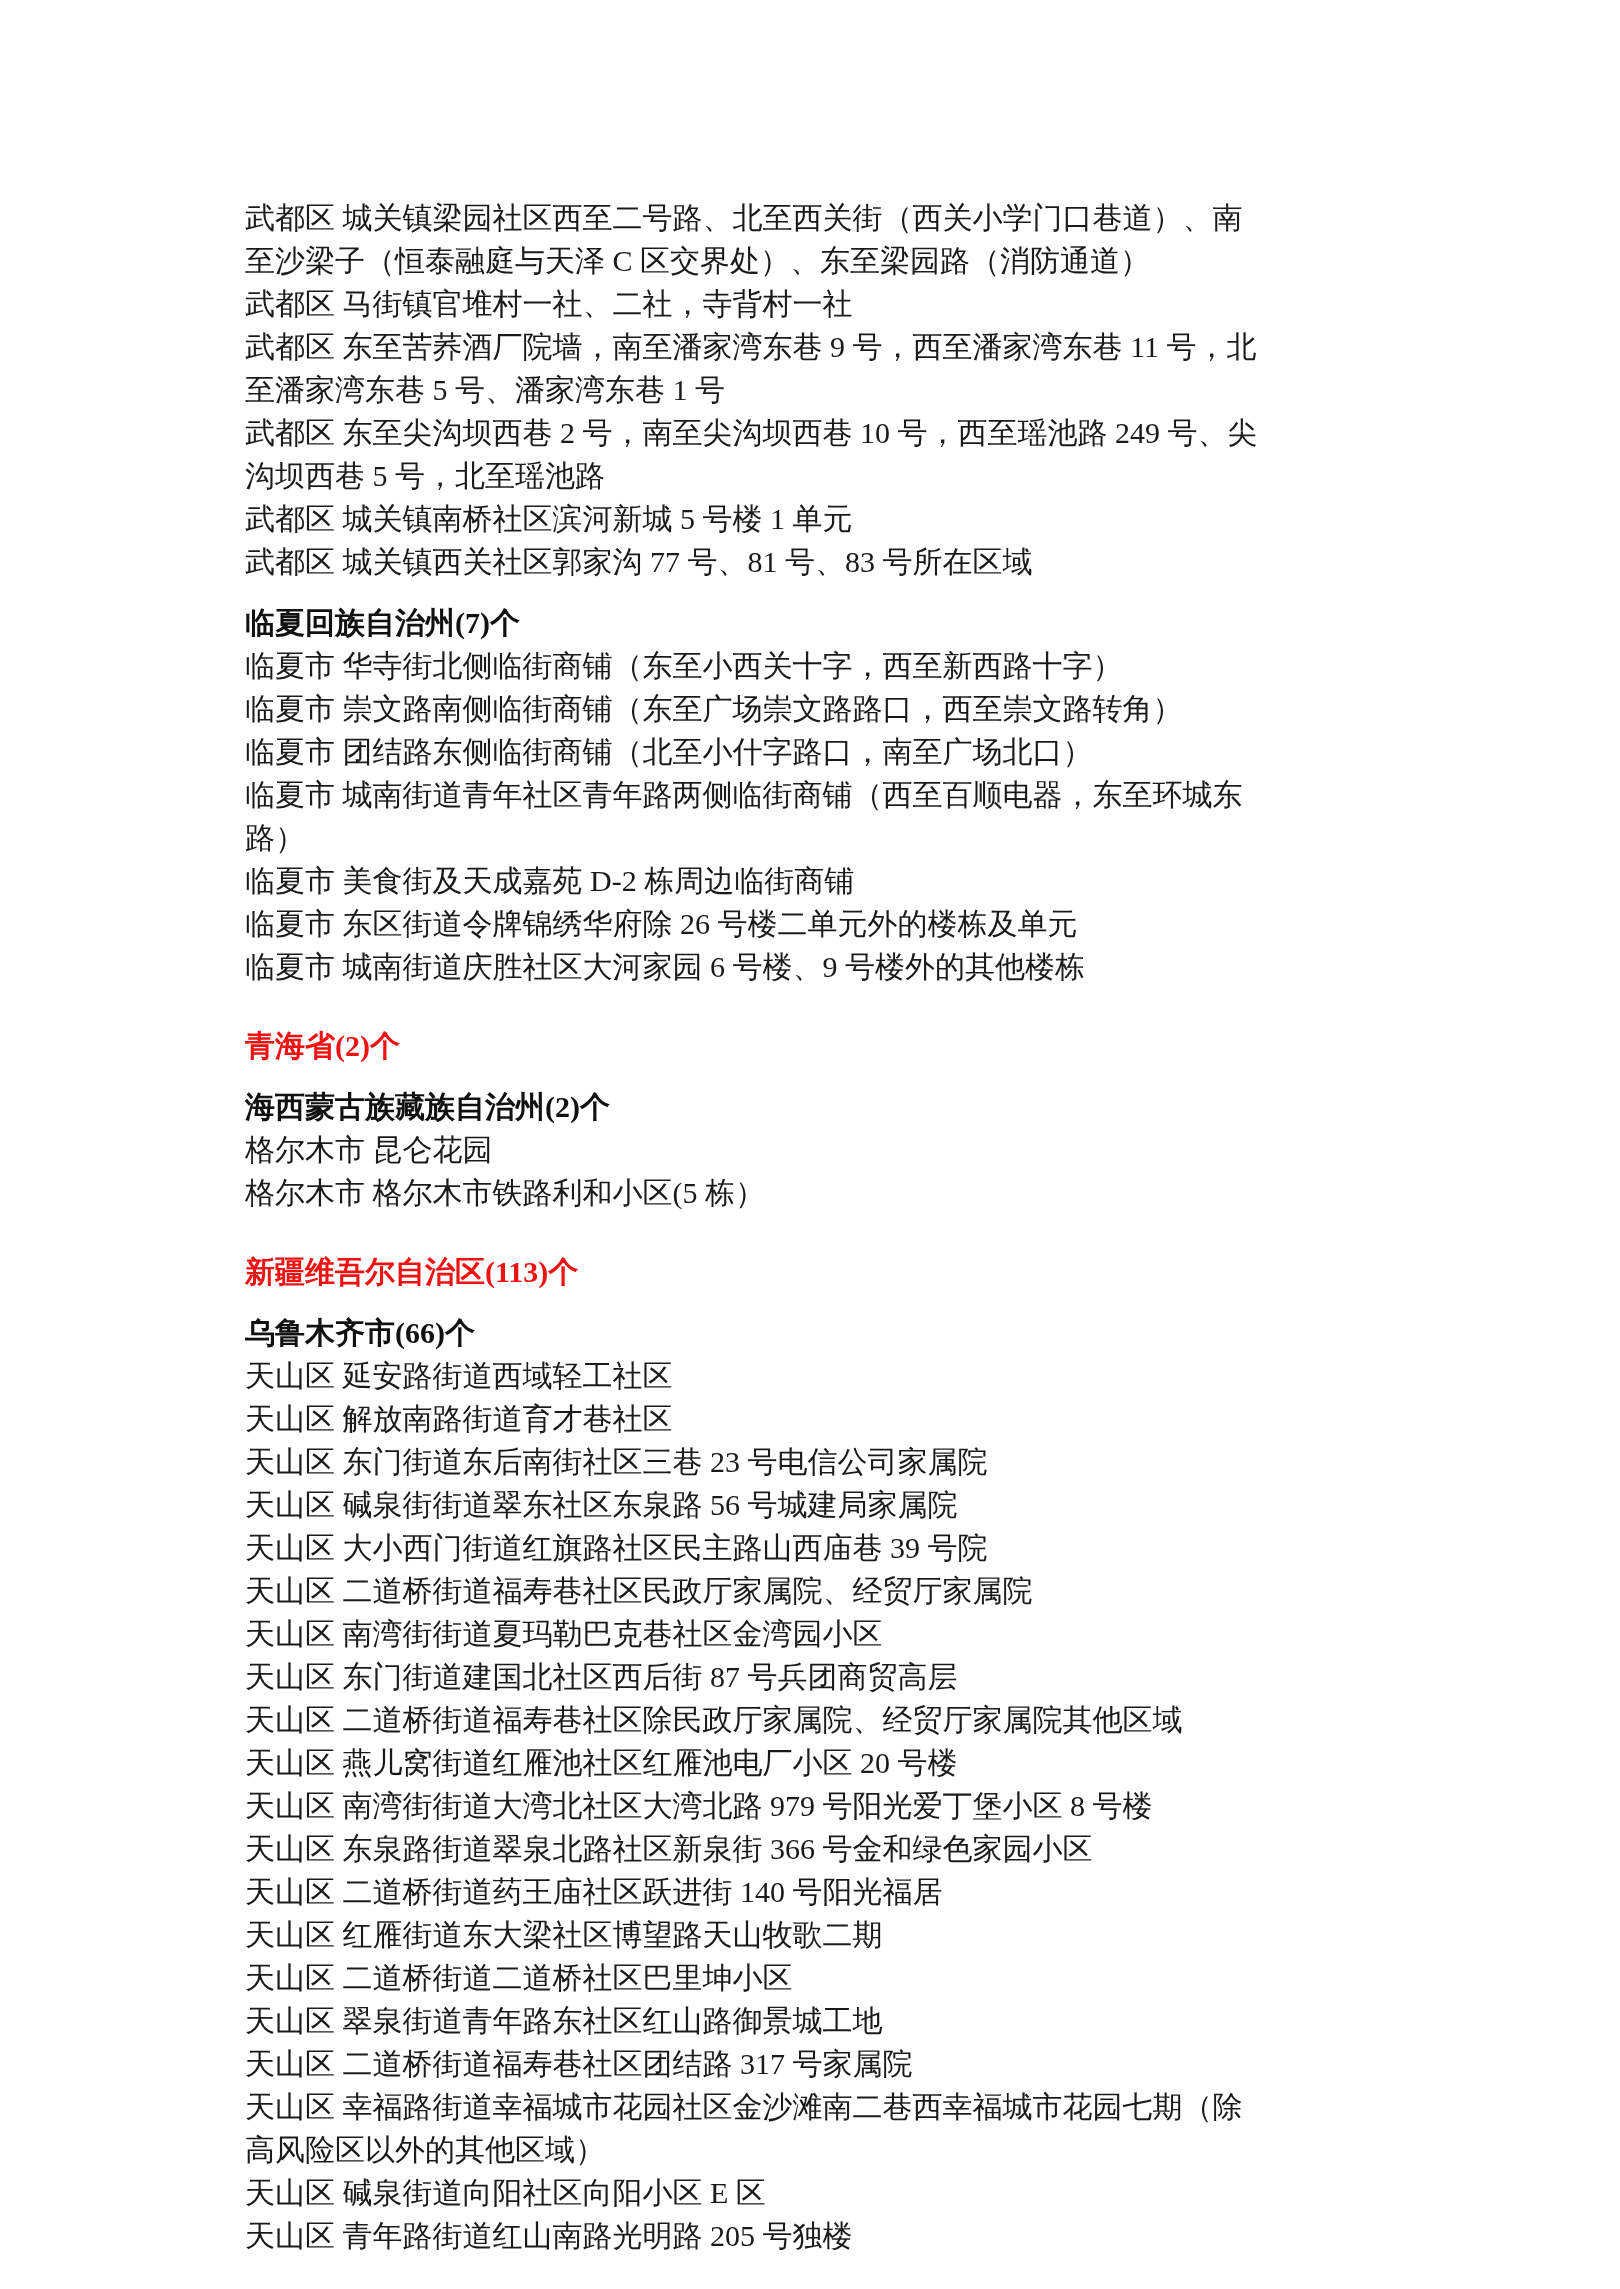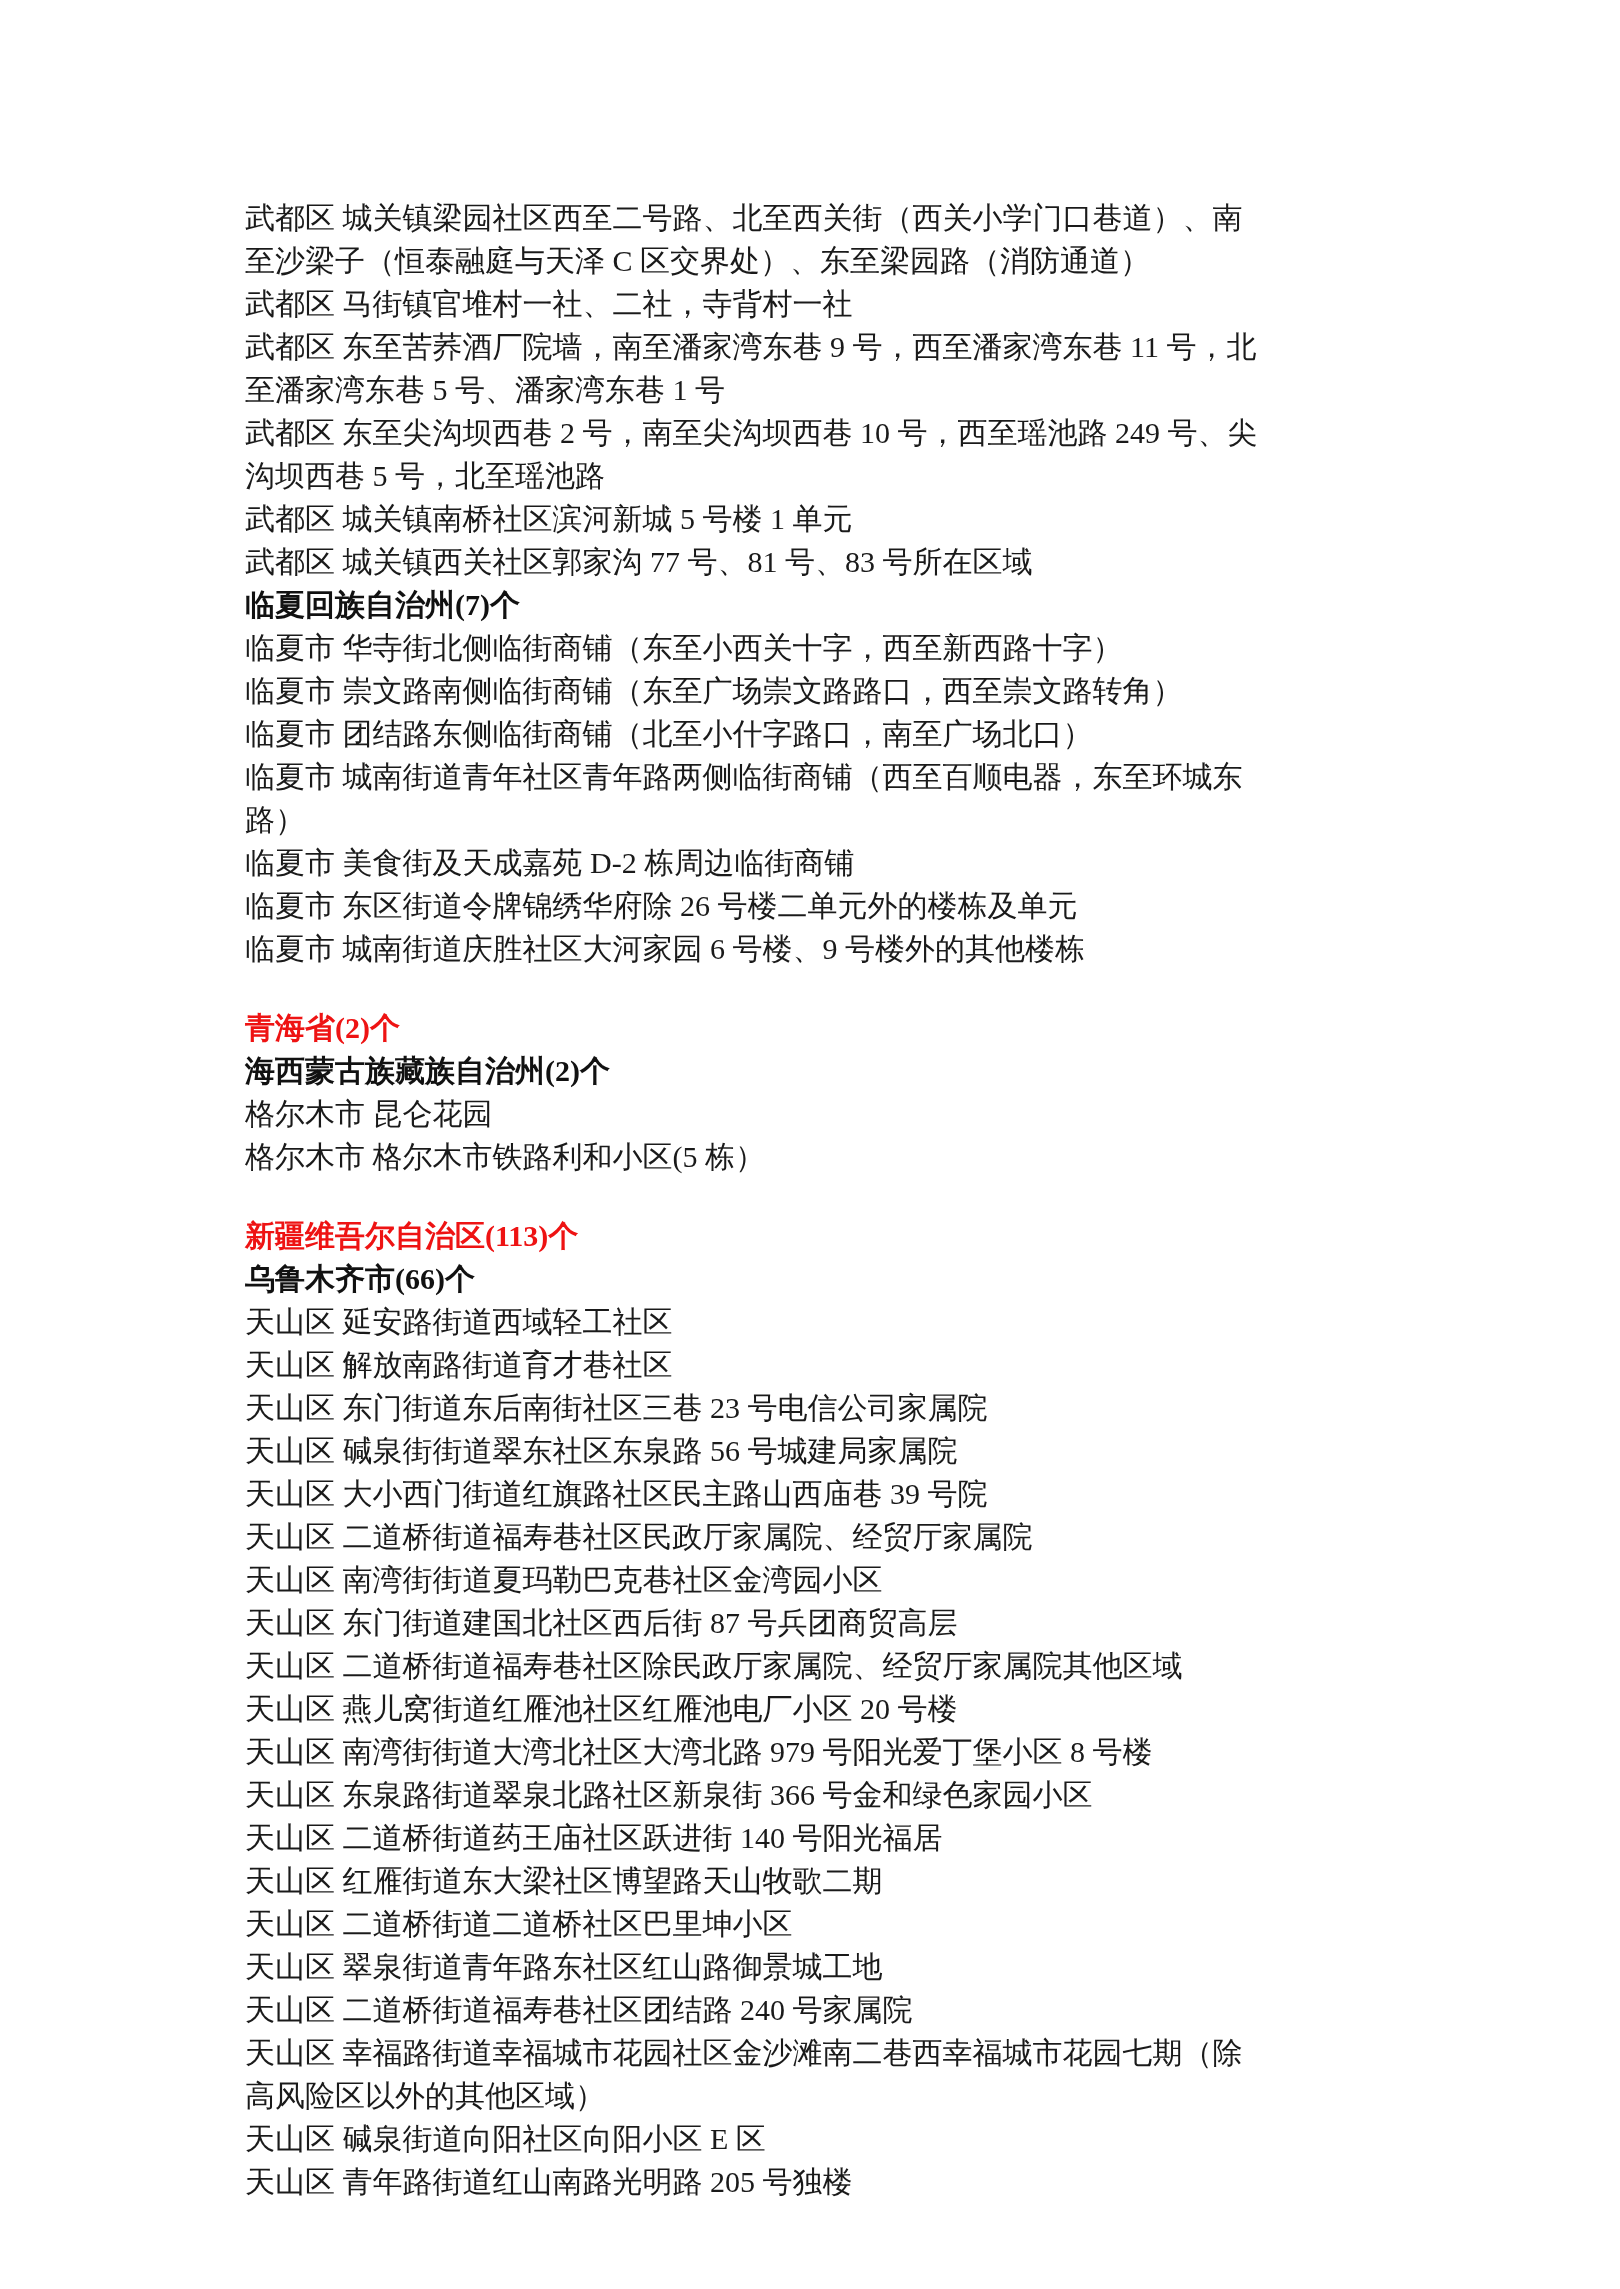--- a/index.html
+++ b/index.html
@@ -28,20 +28,21 @@
     font-size:30px;
     line-height:43px;
     color:var(--ink);
     text-align:left;
     word-break:break-all;
     font-weight:400;
   }
   .doc p.prefecture-heading{
     font-weight:700;
     color:var(--heading-ink);
+    margin-top:18px;
   }
   .doc p.province-heading{
     font-weight:700;
     color:var(--red);
     margin-top:36px;
   }
 </style>
 </head>
 <body>
 
@@ -76,19 +77,19 @@
     <p class="entry">天山区 南湾街街道夏玛勒巴克巷社区金湾园小区</p>
     <p class="entry">天山区 东门街道建国北社区西后街 87 号兵团商贸高层</p>
     <p class="entry">天山区 二道桥街道福寿巷社区除民政厅家属院、经贸厅家属院其他区域</p>
     <p class="entry">天山区 燕儿窝街道红雁池社区红雁池电厂小区 20 号楼</p>
     <p class="entry">天山区 南湾街街道大湾北社区大湾北路 979 号阳光爱丁堡小区 8 号楼</p>
     <p class="entry">天山区 东泉路街道翠泉北路社区新泉街 366 号金和绿色家园小区</p>
     <p class="entry">天山区 二道桥街道药王庙社区跃进街 140 号阳光福居</p>
     <p class="entry">天山区 红雁街道东大梁社区博望路天山牧歌二期</p>
     <p class="entry">天山区 二道桥街道二道桥社区巴里坤小区</p>
     <p class="entry">天山区 翠泉街道青年路东社区红山路御景城工地</p>
-    <p class="entry">天山区 二道桥街道福寿巷社区团结路 240 号家属院</p>
+    <p class="entry">天山区 二道桥街道福寿巷社区团结路 317 号家属院</p>
     <p class="entry">天山区 幸福路街道幸福城市花园社区金沙滩南二巷西幸福城市花园七期（除高风险区以外的其他区域）</p>
     <p class="entry">天山区 碱泉街道向阳社区向阳小区 E 区</p>
     <p class="entry">天山区 青年路街道红山南路光明路 205 号独楼</p>
   </main>
 </div>
 
 
 </body></html>

